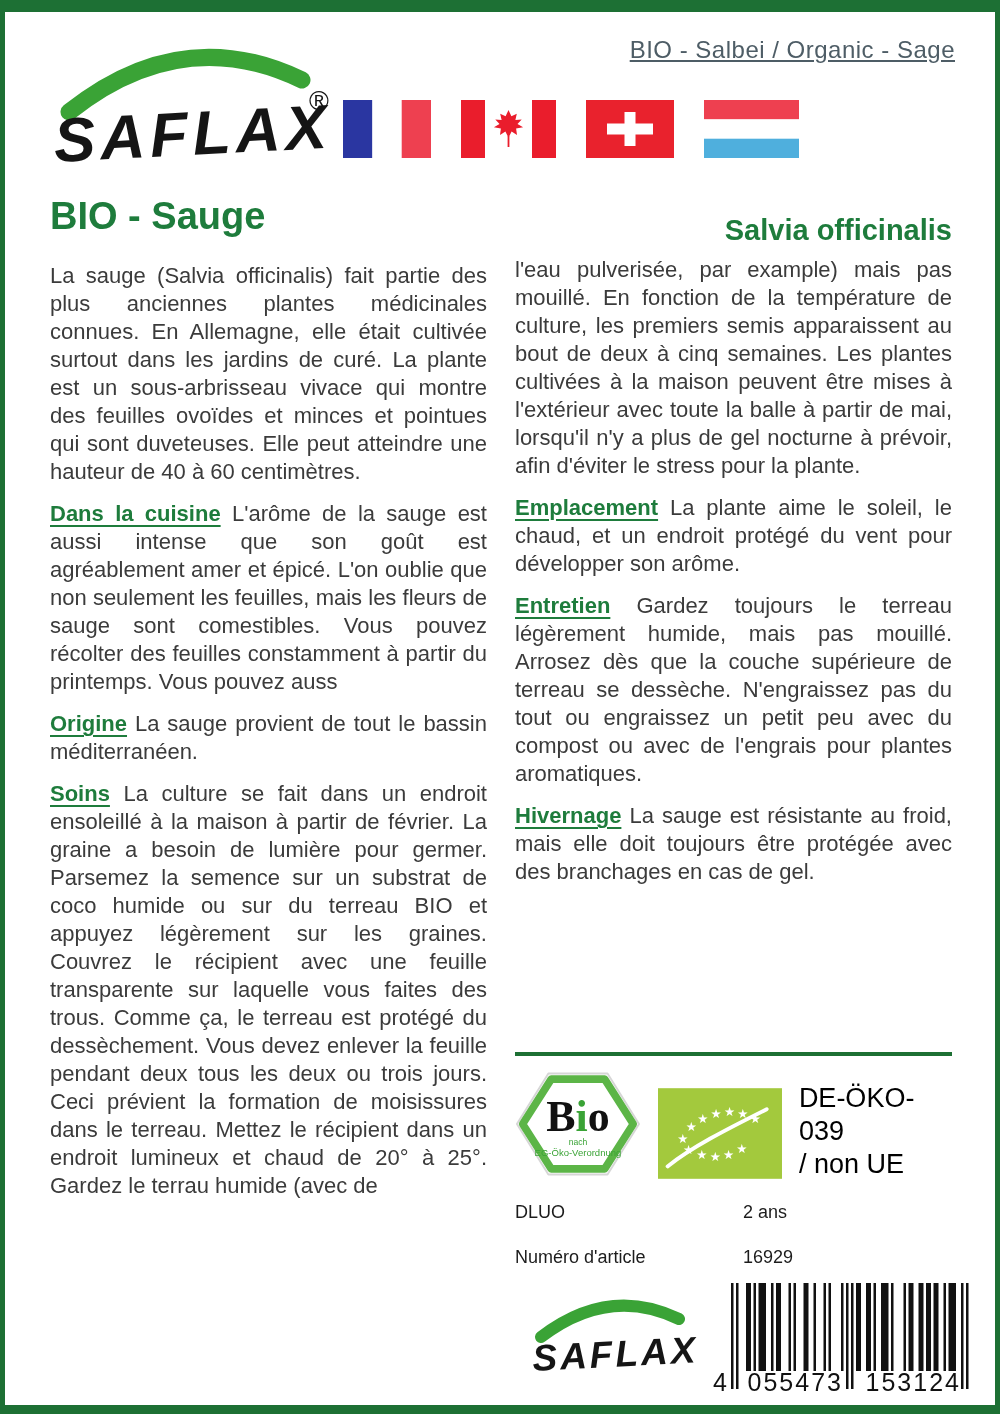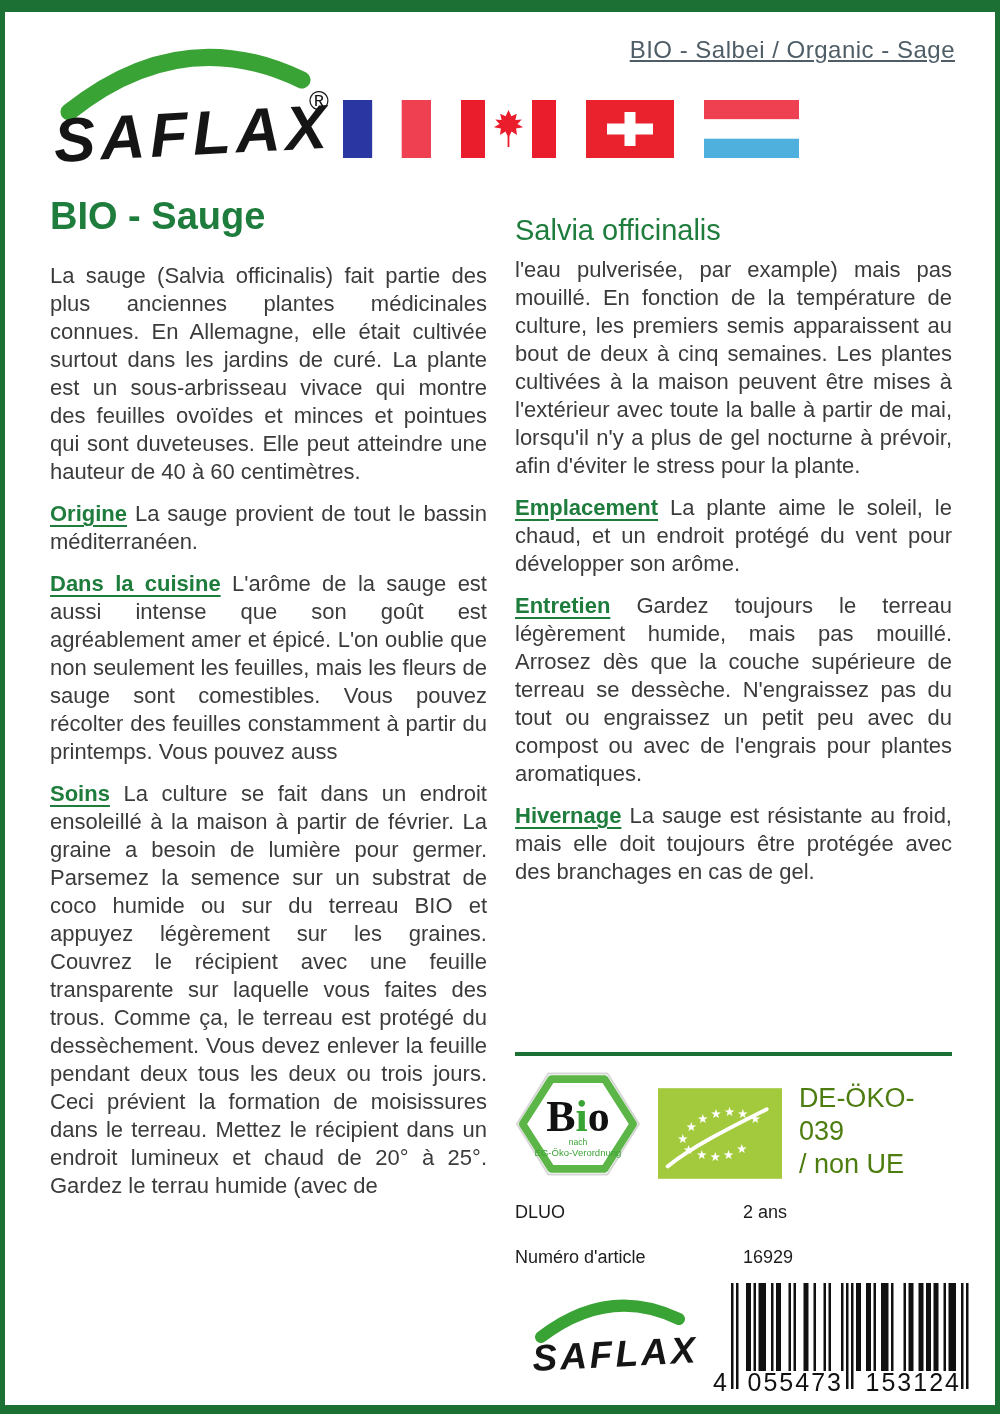--- a/index.html
+++ b/index.html
@@ -13,28 +13,28 @@
   header{position:relative;height:178px;}
   .tagline{position:absolute;top:24px;right:40px;font-size:24px;color:#4e5d66;letter-spacing:0.5px;text-decoration:underline;}
   .logo-main{position:absolute;left:42px;top:6px;}
   .flags{position:absolute;left:338px;top:88px;display:flex;gap:30px;align-items:flex-end;}
   .flag{display:block;}
 
   main{display:flex;gap:28px;padding:0 40px 0 45px;height:1215px;overflow:hidden;}
   .col{width:437px;font-size:22px;line-height:28px;color:#3b3b3b;text-align:justify;}
   .col-right{display:flex;flex-direction:column;}
   h1{font-size:38px;color:#1e7c3c;margin:12px 0 32px;font-weight:bold;}
-  h2{font-size:29px;color:#1e7c3c;margin:26px 0 12px;font-weight:normal;}
+  h2{font-size:29px;color:#1e7c3c;margin:26px 0 12px;font-weight:bold;text-align:right;}
   p.para{margin:0 0 14px;}
   .sect{color:#1e7c3c;font-weight:bold;text-decoration:underline;text-decoration-thickness:2px;text-underline-offset:4px;}
 
   .spacer{flex:1;}
   .divider{height:4px;background:#1d7034;}
   .cert-row{display:flex;gap:17px;margin-top:11px;align-items:flex-end;}
-  .cert-text{font-size:27px;line-height:33px;color:#4d7c0f;padding-top:6px;text-align:left;}
+  .cert-text{font-size:27px;line-height:33px;color:#000000;padding-top:6px;text-align:left;}
   .kv{font-size:18px;color:#1c1c1c;margin-top:17px;display:flex;text-align:left;}
   .kv .k{width:228px;flex:none;}
   .bottom-row{display:flex;margin-top:12px;margin-bottom:8px;align-items:flex-start;}
   .logo-small{margin-left:14px;flex:none;}
   .barcode{position:relative;margin-left:18px;width:256px;height:114px;flex:none;}
   .bc-digit{position:absolute;top:86px;font-size:25px;color:#111;line-height:26px;}
   .bc-left{left:-4px;}
   .bc-g1{left:22px;width:104px;text-align:right;letter-spacing:2px;}
   .bc-g2{left:140px;width:104px;text-align:right;letter-spacing:2px;}
 </style>
@@ -78,22 +78,22 @@
         <rect x="0" y="38.7" width="95" height="19.3" fill="#4fafdd"></rect>
       </svg>
     </div>
   </header>
 
   <main>
 
     <section class="col col-left">
       <h1>BIO - Sauge</h1>
       <p class="para">La sauge (Salvia officinalis) fait partie des plus anciennes plantes médicinales connues. En Allemagne, elle était cultivée surtout dans les jardins de curé. La plante est un sous-arbrisseau vivace qui montre des feuilles ovoïdes et minces et pointues qui sont duveteuses. Elle peut atteindre une hauteur de 40 à 60 centimètres.</p>
+      <p class="para"><span class="sect">Dans la cuisine</span> <span>L'arôme de la sauge est aussi intense que son goût est agréablement amer et épicé. L'on oublie que non seulement les feuilles, mais les fleurs de sauge sont comestibles. Vous pouvez récolter des feuilles constamment à partir du printemps. Vous pouvez auss</span></p>
       <p class="para"><span class="sect">Origine</span> <span>La sauge provient de tout le bassin méditerranéen.</span></p>
-      <p class="para"><span class="sect">Dans la cuisine</span> <span>L'arôme de la sauge est aussi intense que son goût est agréablement amer et épicé. L'on oublie que non seulement les feuilles, mais les fleurs de sauge sont comestibles. Vous pouvez récolter des feuilles constamment à partir du printemps. Vous pouvez auss</span></p>
       <p class="para"><span class="sect">Soins</span> <span>La culture se fait dans un endroit ensoleillé à la maison à partir de février. La graine a besoin de lumière pour germer. Parsemez la semence sur un substrat de coco humide ou sur du terreau BIO et appuyez légèrement sur les graines. Couvrez le récipient avec une feuille transparente sur laquelle vous faites des trous. Comme ça, le terreau est protégé du dessèchement. Vous devez enlever la feuille pendant deux tous les deux ou trois jours. Ceci prévient la formation de moisissures dans le terreau. Mettez le récipient dans un endroit lumineux et chaud de 20° à 25°. Gardez le terrau humide (avec de</span></p>
     </section>
 
     <section class="col col-right">
       <h2>Salvia officinalis</h2>
       <p class="para">l'eau pulverisée, par example) mais pas mouillé. En fonction de la température de culture, les premiers semis apparaissent au bout de deux à cinq semaines. Les plantes cultivées à la maison peuvent être mises à l'extérieur avec toute la balle à partir de mai, lorsqu'il n'y a plus de gel nocturne à prévoir, afin d'éviter le stress pour la plante.</p>
       <p class="para"><span class="sect">Emplacement</span> <span>La plante aime le soleil, le chaud, et un endroit protégé du vent pour développer son arôme.</span></p>
       <p class="para"><span class="sect">Entretien</span> <span>Gardez toujours le terreau légèrement humide, mais pas mouillé. Arrosez dès que la couche supérieure de terreau se dessèche. N'engraissez pas du tout ou engraissez un petit peu avec du compost ou avec de l'engrais pour plantes aromatiques.</span></p>
       <p class="para"><span class="sect">Hivernage</span> <span>La sauge est résistante au froid, mais elle doit toujours être protégée avec des branchages en cas de gel.</span></p>
 

